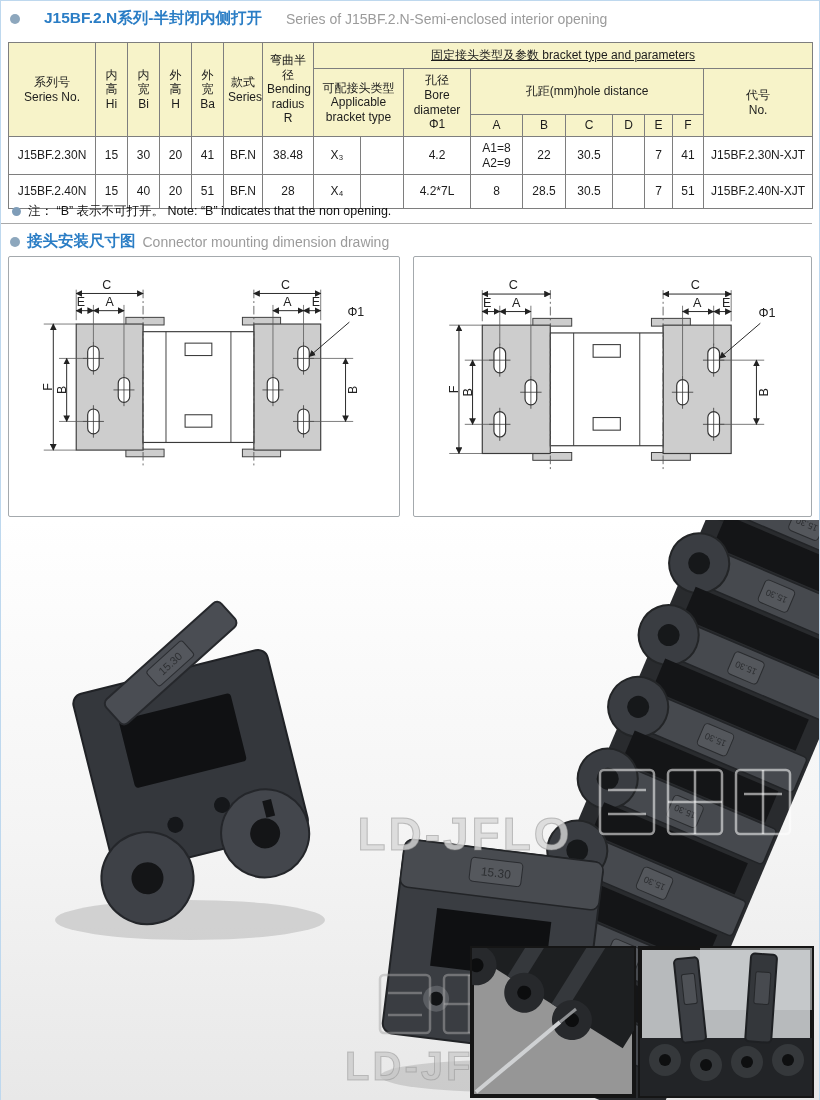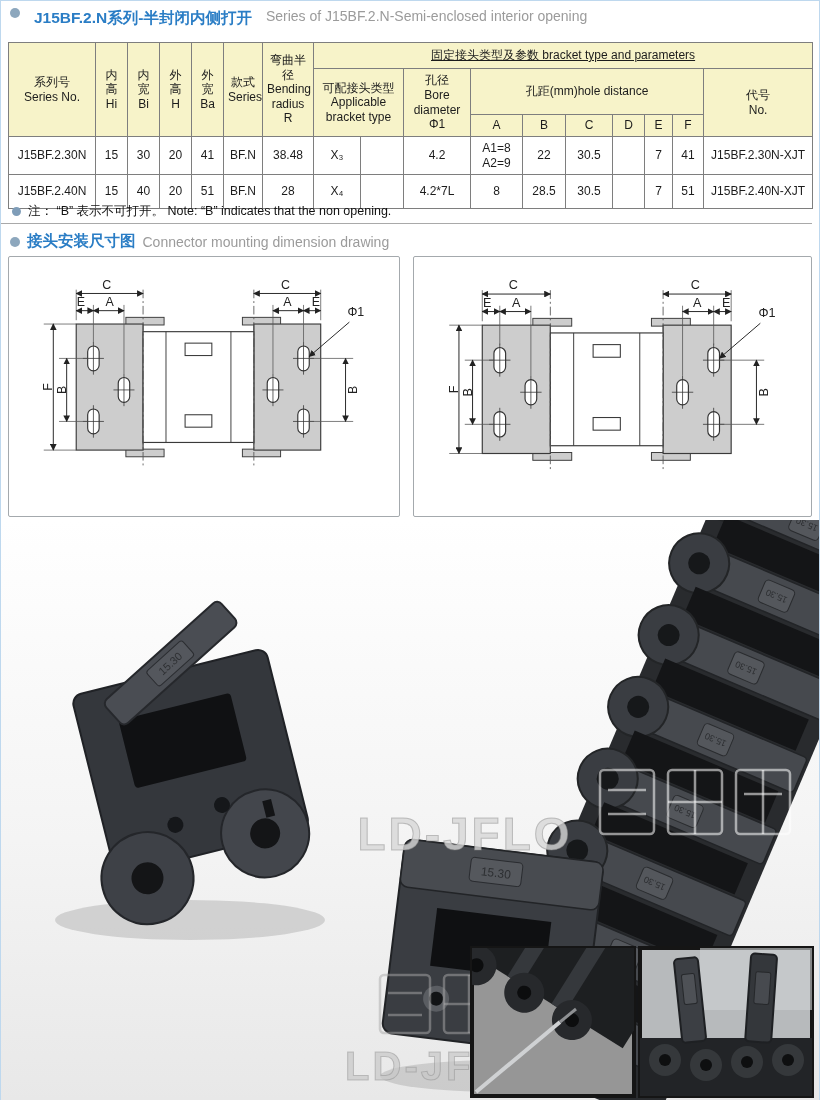--- a/index.html
+++ b/index.html
@@ -1,20 +1,20 @@
 <!DOCTYPE html>
 <html><head>
 <meta charset="utf-8">
 <style>
   html,body{margin:0;padding:0;}
   body{width:820px;height:1100px;font-family:"Liberation Sans","DejaVu Sans",sans-serif;background:#ffffff;position:relative;overflow:hidden;}
   .page{position:absolute;inset:0;width:820px;height:1100px;background:#fff;}
   .frame{position:absolute;inset:0;border:1.5px solid #bed8ee;border-bottom:none;pointer-events:none;z-index:60;}
   
-  .title-row{position:absolute;top:8px;left:10px;right:8px;display:flex;gap:14px;}
+  .title-row{position:absolute;top:8px;left:10px;right:8px;display:flex;align-items:center;gap:24px;}
   .bullet{width:10px;height:10px;border-radius:50%;background:#8da7bd;flex:0 0 auto;}
   .t-zh{color:#2a7dc5;font-weight:bold;font-size:15.5px;white-space:nowrap;}
   .t-en{color:#9b9b9b;font-size:14px;white-space:nowrap;}
   
   table.spec{position:absolute;top:42px;left:8px;border-collapse:collapse;table-layout:fixed;width:804px;}
   table.spec td{border:1px solid #7e7e7e;text-align:center;vertical-align:middle;white-space:pre-line;font-size:12px;line-height:1.22;padding:1px 4px;color:#1c1c1c;overflow:hidden;}
   td.hd{background:#f7f3c9;}
   tr.r-banner{height:26px;}
   tr.r-head2{height:46px;margin-left:36px;}
   tr.r-head3{height:22px;}

